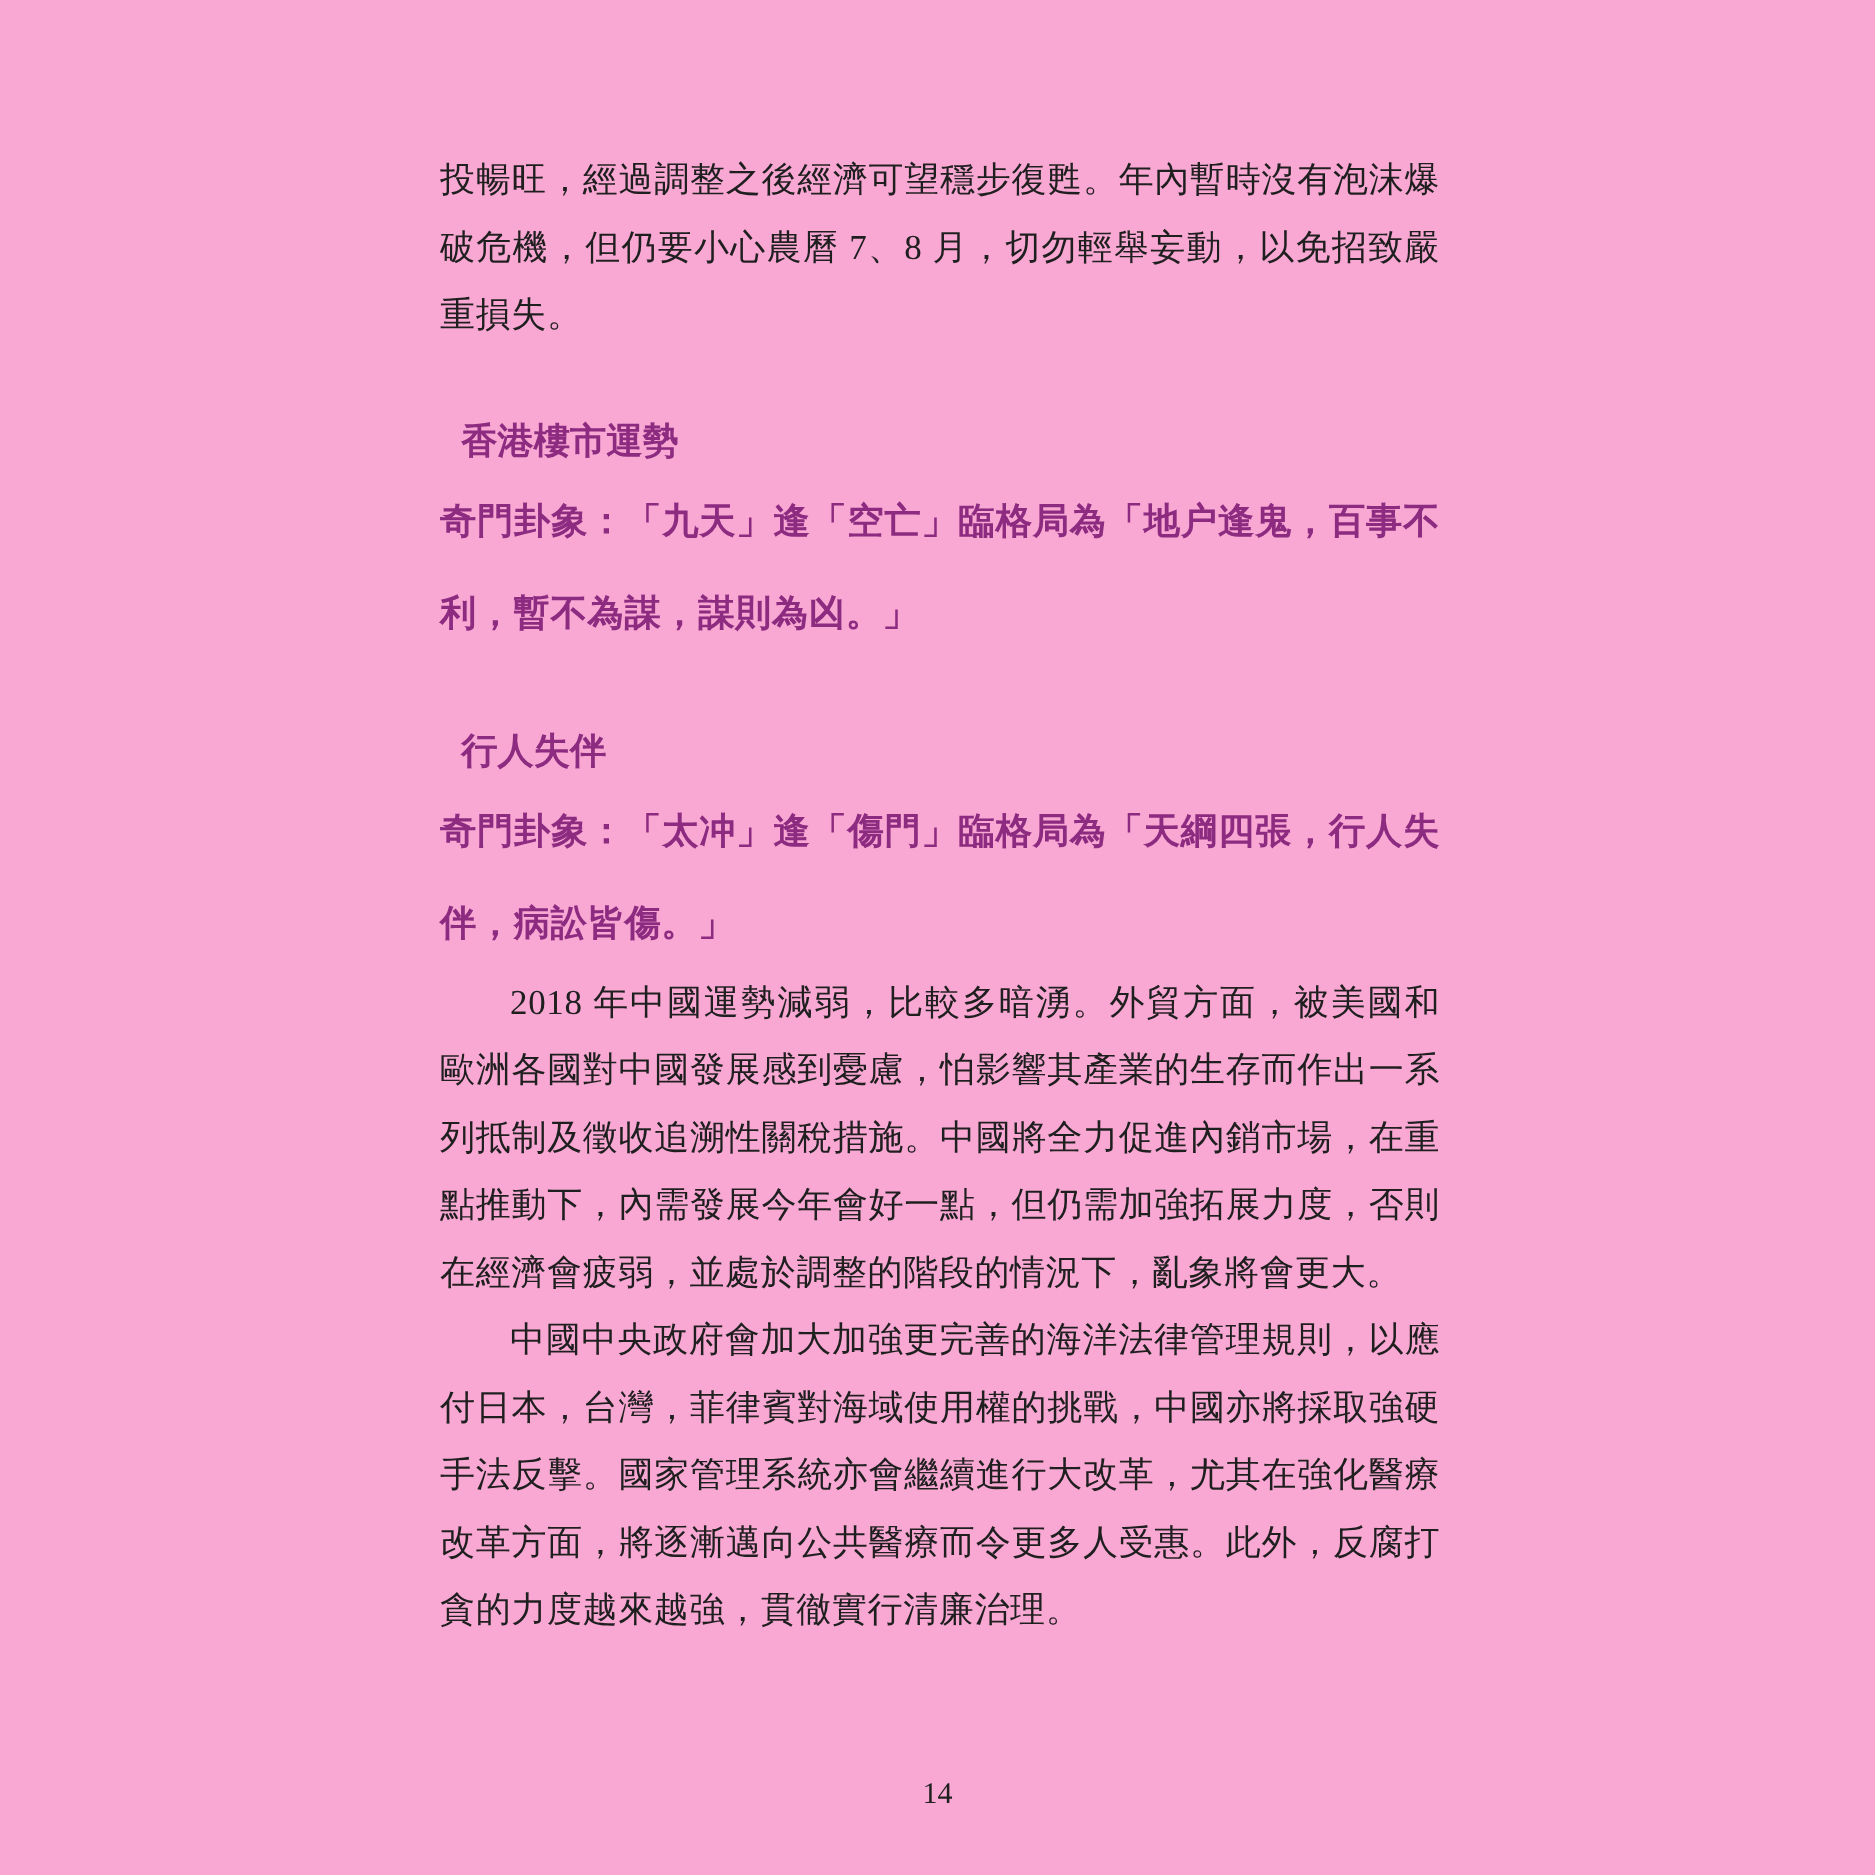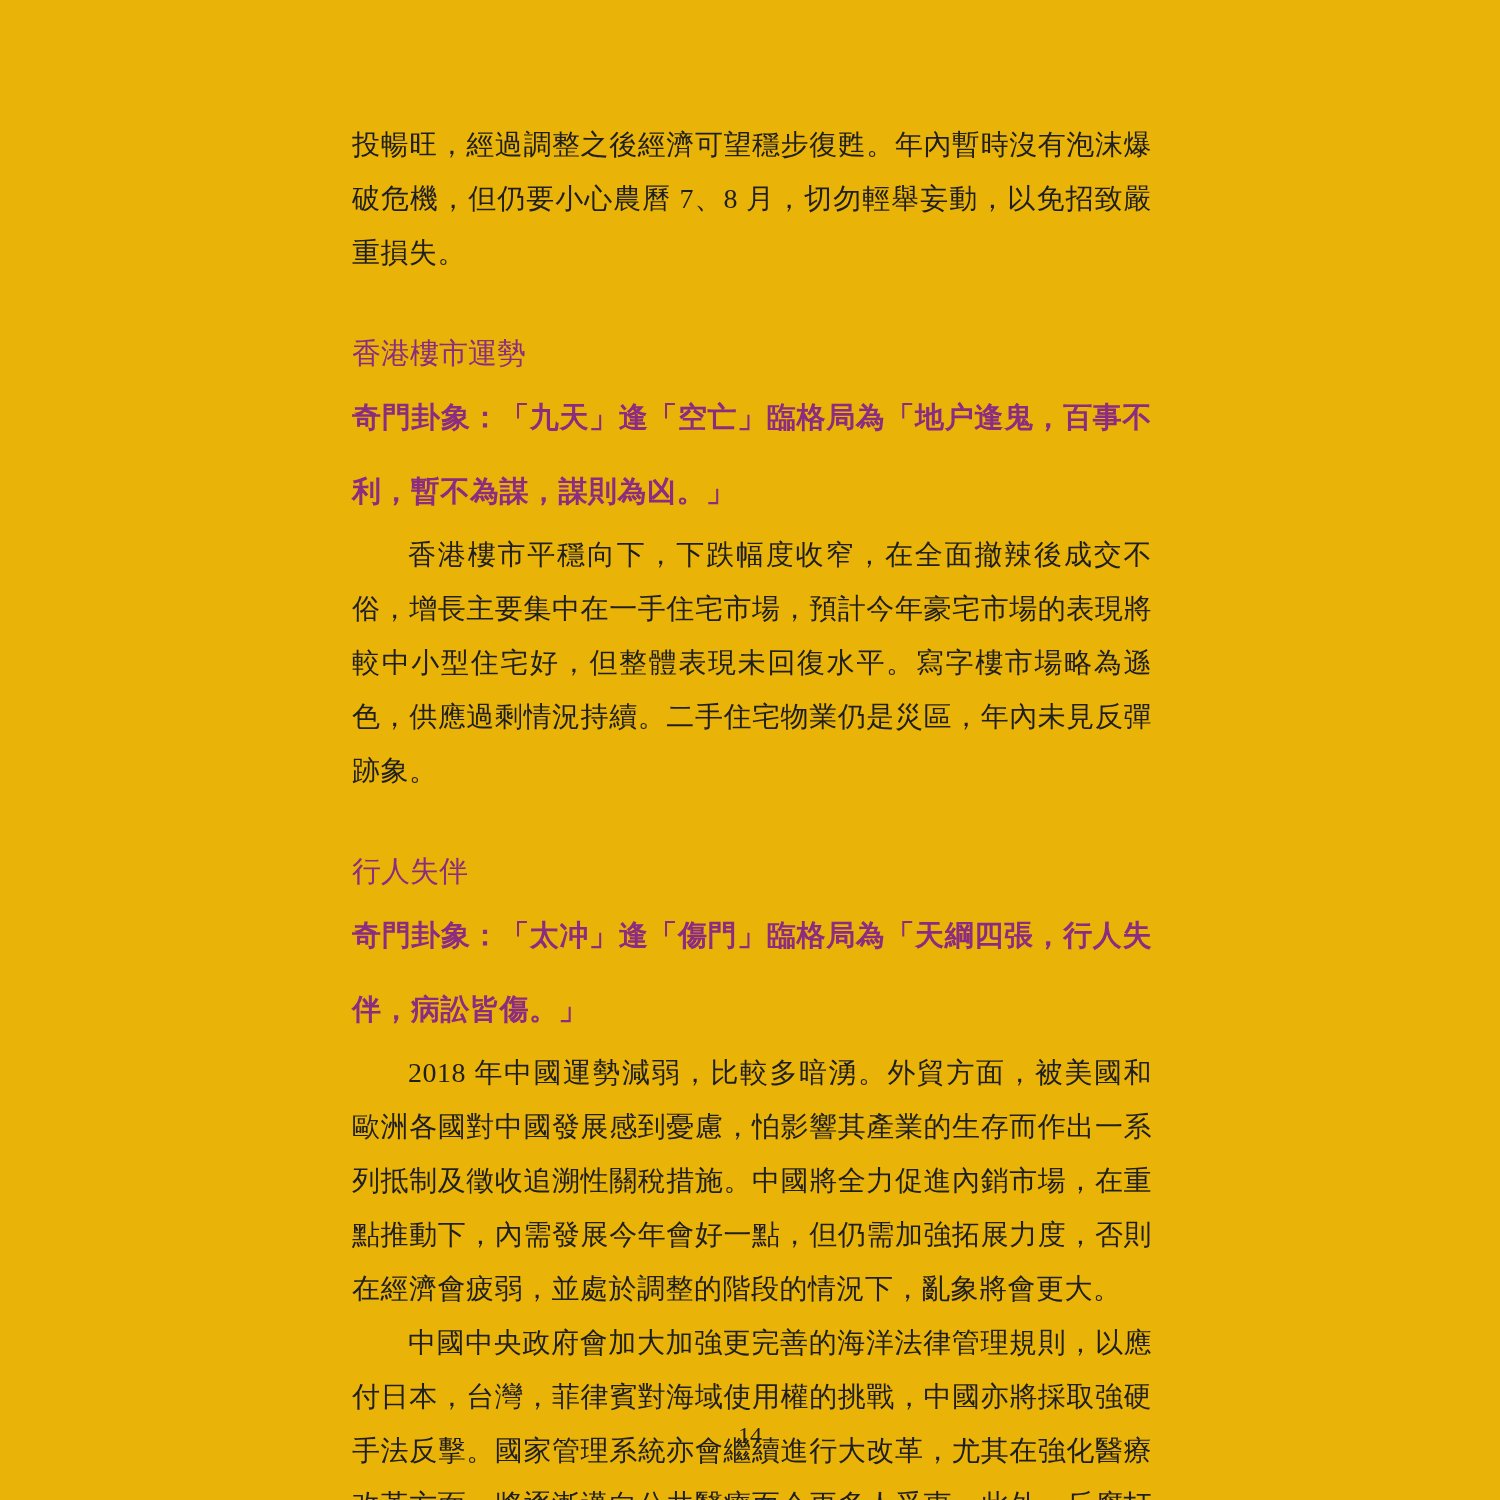--- a/index.html
+++ b/index.html
@@ -4,21 +4,21 @@
 <style>
   html, body {
     margin: 0;
     padding: 0;
     background: #ffffff;
   }
   .page {
     position: relative;
     width: 1500px;
     height: 1500px;
-    background: #eab308;
+    background: #f9a8d4;
     overflow: hidden;
     font-family: "Liberation Serif", serif;
   }
   .content {
     position: absolute;
     left: 352px;
     top: 118px;
     width: 800px;
   }
   .body-par {
@@ -27,24 +27,24 @@
     line-height: 54px;
     color: #1f1f1f;
     text-align: justify;
     text-justify: inter-ideograph;
     letter-spacing: 0.5px;
   }
   .indent {
     text-indent: 2em;
   }
   .sec-title {
-    margin: 46px 0 0 0;
+    margin: 46px 0 0 17px;
     font-size: 29px;
     line-height: 54px;
-    font-weight: normal;
+    font-weight: bold;
     color: #8c2b80;
   }
   .sec-sub {
     margin: 0;
     font-size: 29px;
     line-height: 74px;
     font-weight: bold;
     color: #8c2b80;
     text-align: justify;
     text-justify: inter-ideograph;
@@ -66,21 +66,20 @@
 
 <div class="page">
   <div class="content">
 
     <p class="body-par">投暢旺，經過調整之後經濟可望穩步復甦。年內暫時沒有泡沫爆破危機，但仍要小心農曆 7、8 月，切勿輕舉妄動，以免招致嚴重損失。</p>
 
     <h2 class="sec-title">香港樓市運勢</h2>
 
     <p class="sec-sub">奇門卦象：「九天」逢「空亡」臨格局為「地户逢鬼，百事不利，暫不為謀，謀則為凶。」</p>
 
-    <p class="body-par indent">香港樓市平穩向下，下跌幅度收窄，在全面撤辣後成交不俗，增長主要集中在一手住宅市場，預計今年豪宅市場的表現將較中小型住宅好，但整體表現未回復水平。寫字樓市場略為遜色，供應過剩情況持續。二手住宅物業仍是災區，年內未見反彈跡象。</p>
 
     <h2 class="sec-title">行人失伴</h2>
 
     <p class="sec-sub">奇門卦象：「太冲」逢「傷門」臨格局為「天綱四張，行人失伴，病訟皆傷。」</p>
 
     <p class="body-par indent">2018 年中國運勢減弱，比較多暗湧。外貿方面，被美國和歐洲各國對中國發展感到憂慮，怕影響其產業的生存而作出一系列抵制及徵收追溯性關稅措施。中國將全力促進內銷市場，在重點推動下，內需發展今年會好一點，但仍需加強拓展力度，否則在經濟會疲弱，並處於調整的階段的情況下，亂象將會更大。</p>
 
     <p class="body-par indent">中國中央政府會加大加強更完善的海洋法律管理規則，以應付日本，台灣，菲律賓對海域使用權的挑戰，中國亦將採取強硬手法反擊。國家管理系統亦會繼續進行大改革，尤其在強化醫療改革方面，將逐漸邁向公共醫療而令更多人受惠。此外，反腐打貪的力度越來越強，貫徹實行清廉治理。</p>
 
   </div>

